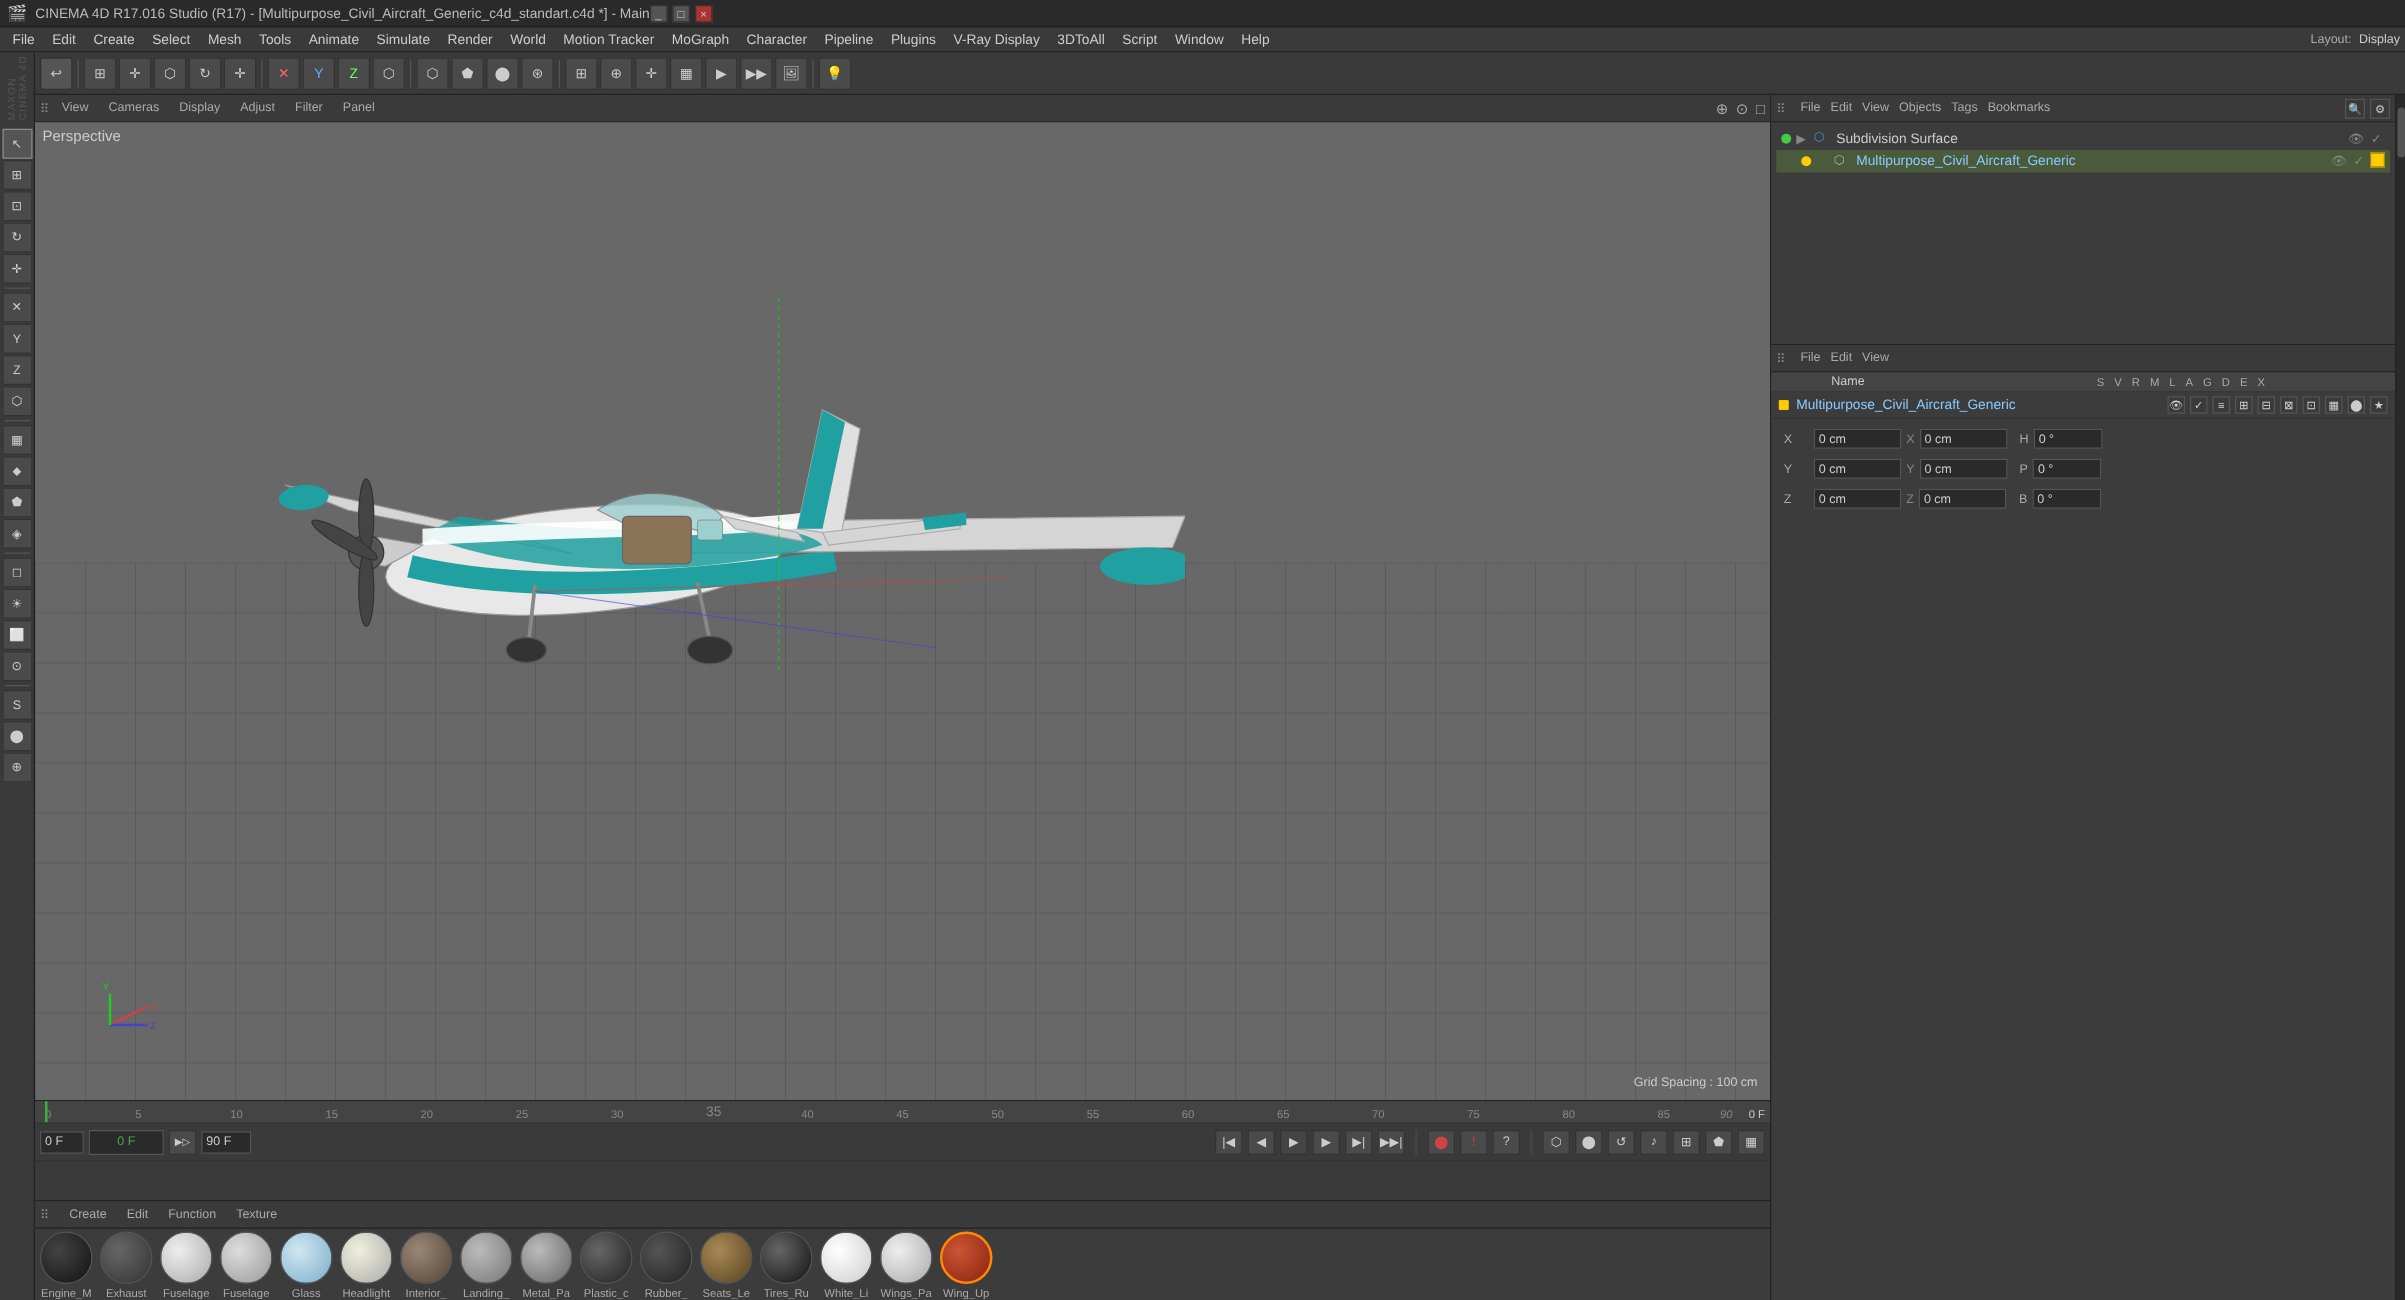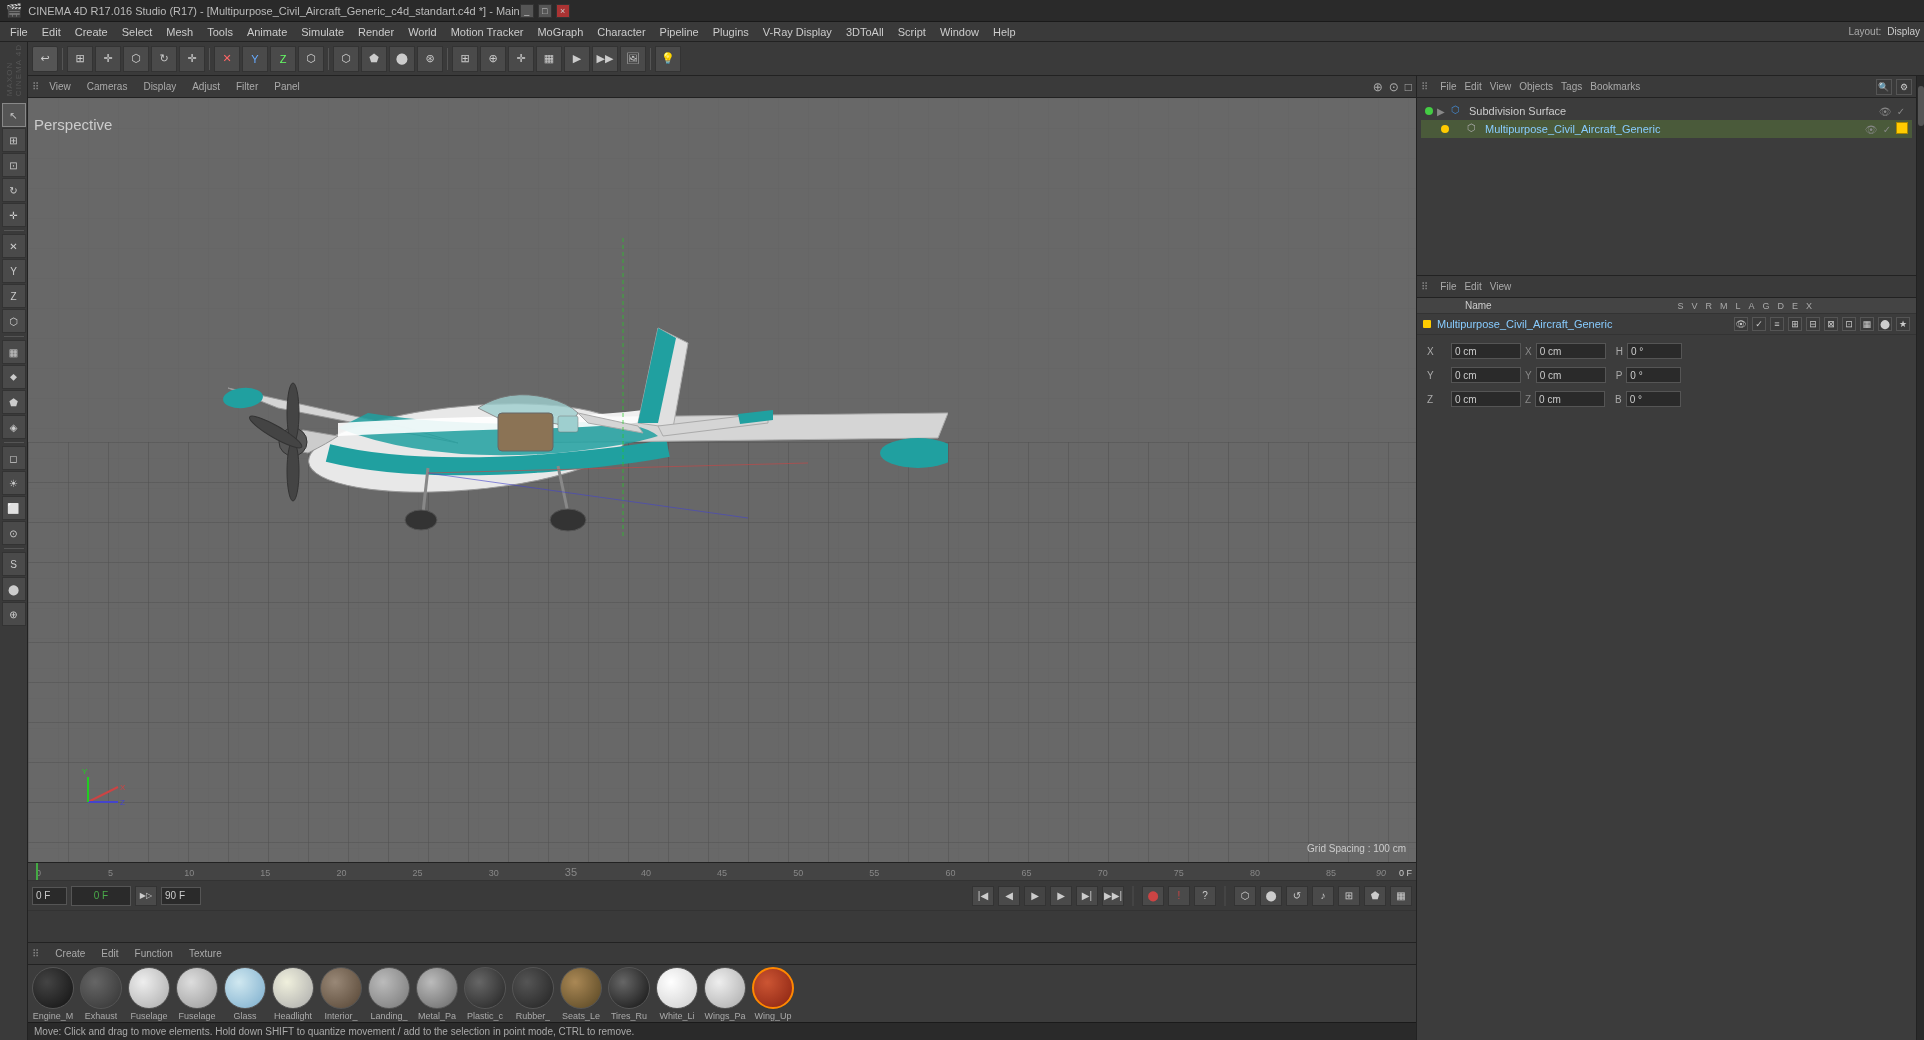--- a/index.html
+++ b/index.html
@@ -192,23 +192,23 @@
       position: absolute;
       bottom: 8px;
       right: 10px;
       font-size: 10px;
       color: #ccc;
     }
 
     
     #viewport-label {
       position: absolute;
-      top: 18px;
+      top: 4px;
       left: 6px;
-      font-size: 15px;
+      font-size: 12px;
       color: #ccc;
     }
     .vp-corner-icon {
       font-size: 12px;
       color: #aaa;
       cursor: pointer;
     }
 
     
     #aircraft-area {
@@ -822,23 +822,20 @@
               <span class="material-label">Wings_Pa</span>
             </div>
 
             <div class="material-item selected">
               <div class="material-swatch" style="background: radial-gradient(circle at 35% 35%, #cc5533, #882211); border: 2px solid #ff8800;"></div>
               <span class="material-label">Wing_Up</span>
             </div>
           </div>
         </div>
 
-        <div id="statusbar">
-          <span>Move: Click and drag to move elements. Hold down SHIFT to quantize movement / add to the selection in point mode, CTRL to remove.</span>
-        </div>
 
       </div>
 
       <div class="layout-right-outer">
         <div id="right-panel">
 
           <div id="object-manager">
             <div id="obj-toolbar">
               <div style="font-size:10px; color:#888; cursor:pointer; margin-right:4px;">⠿</div>
               <span class="obj-toolbar-item">File</span>

